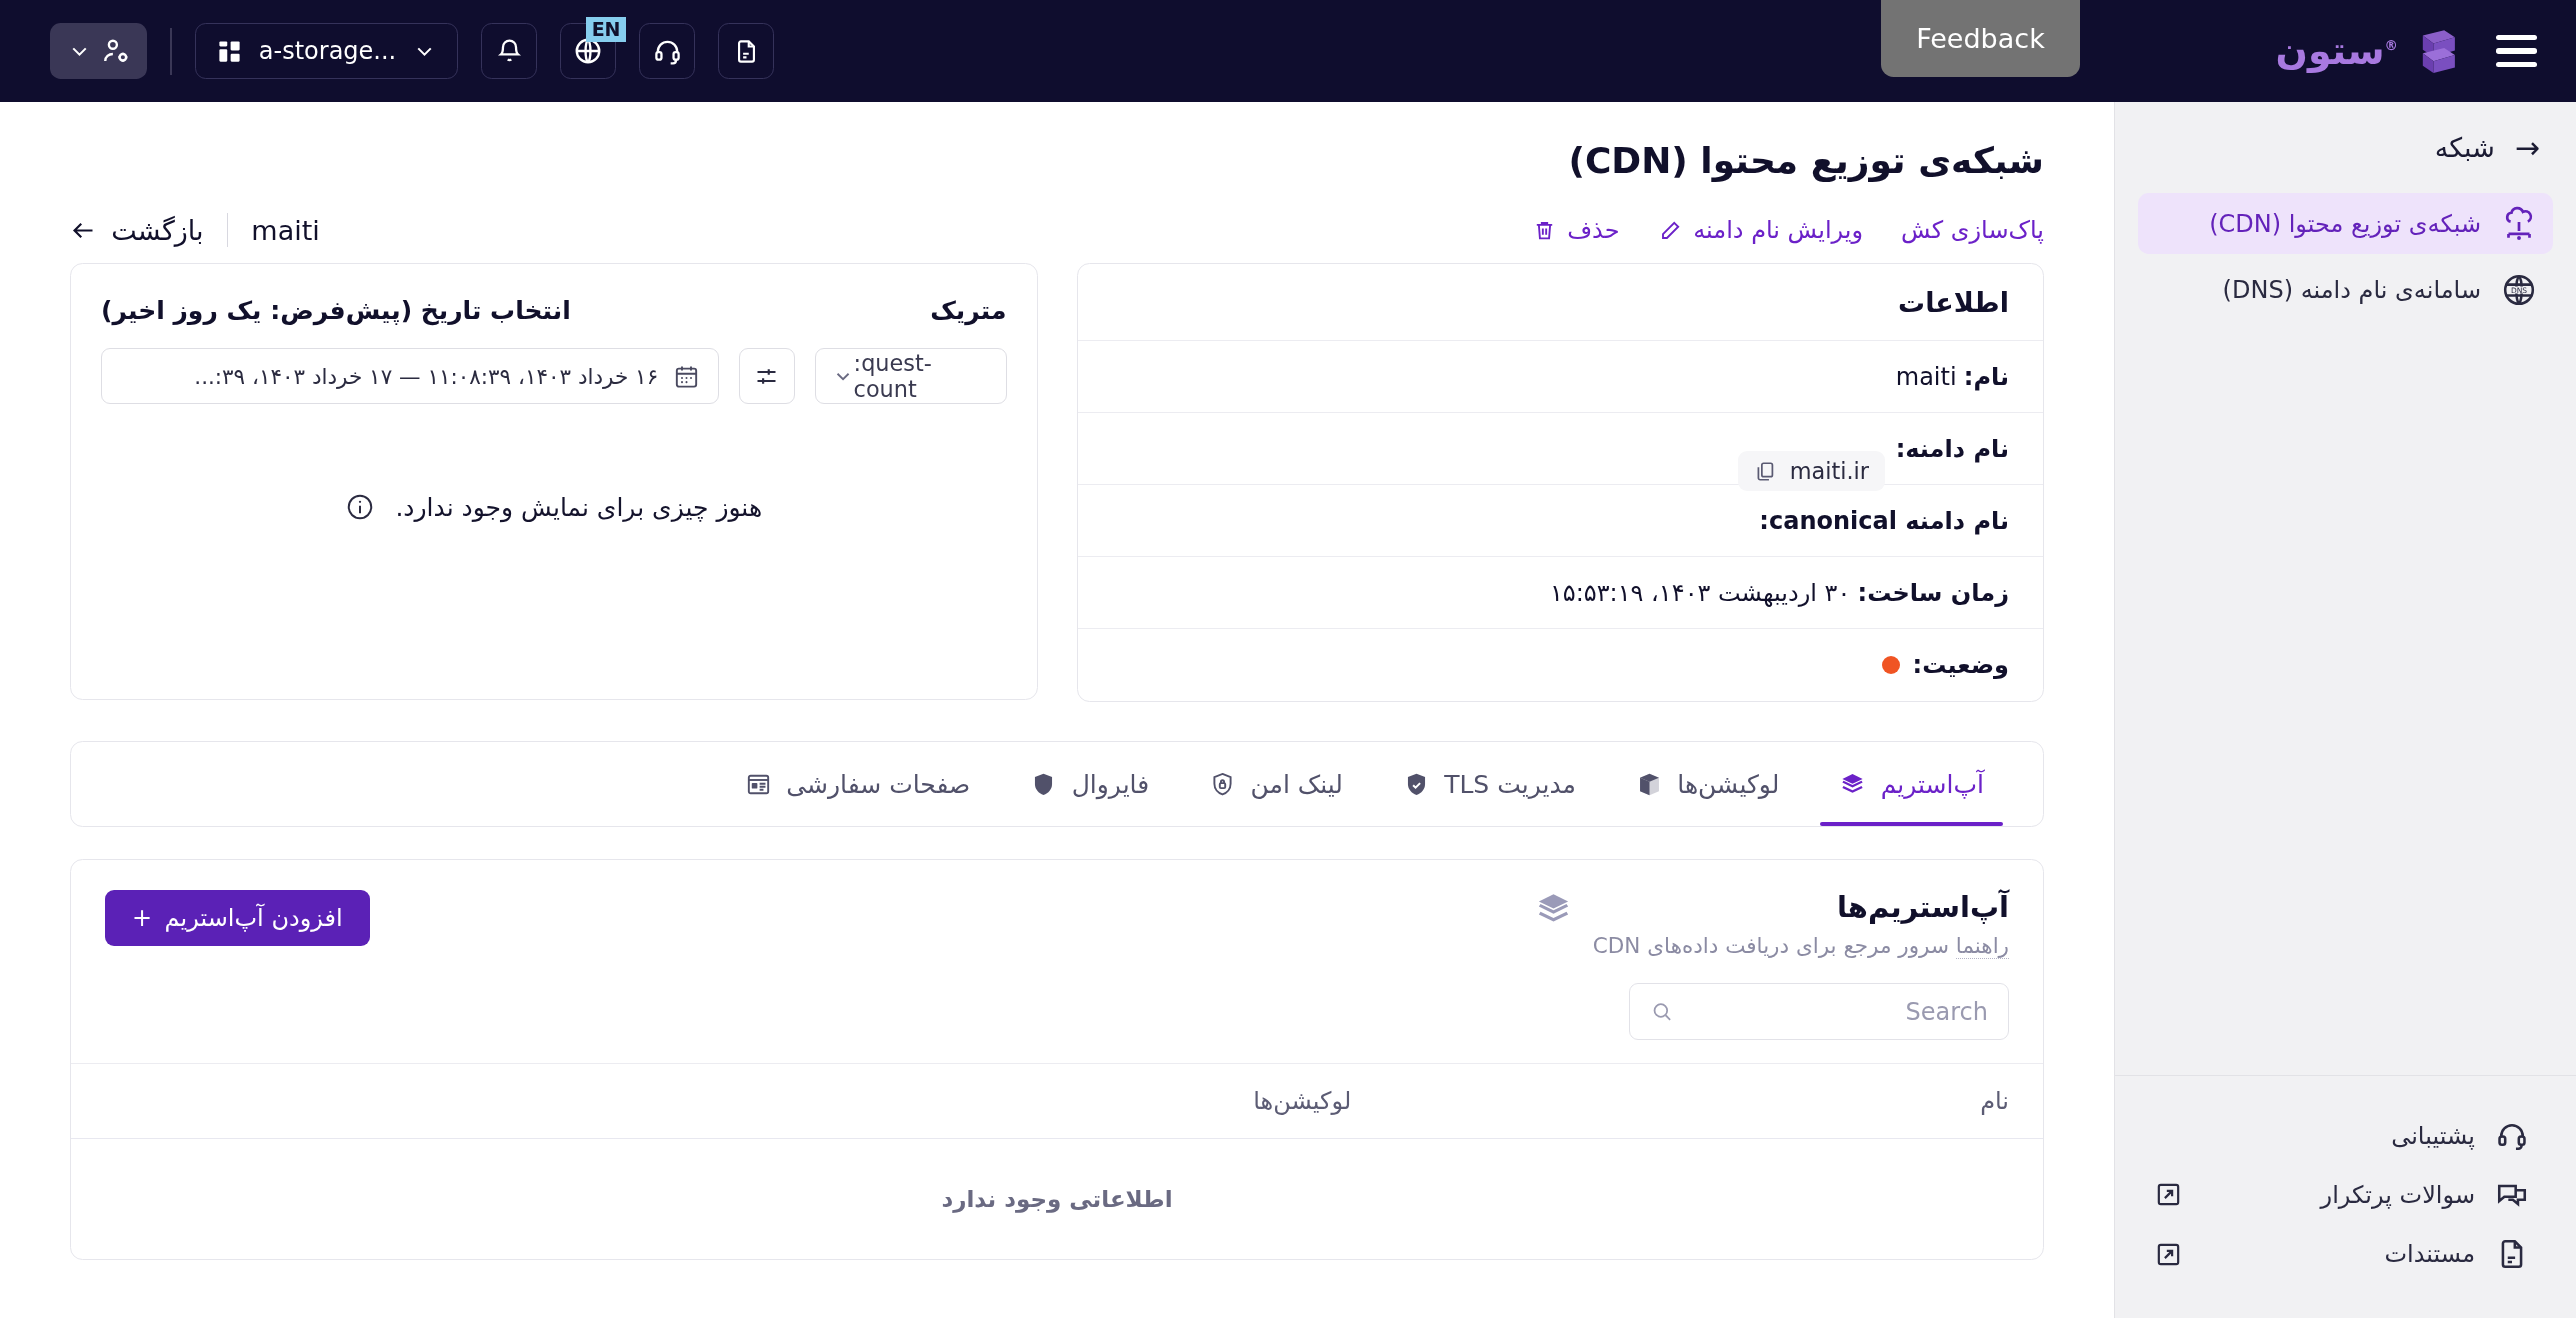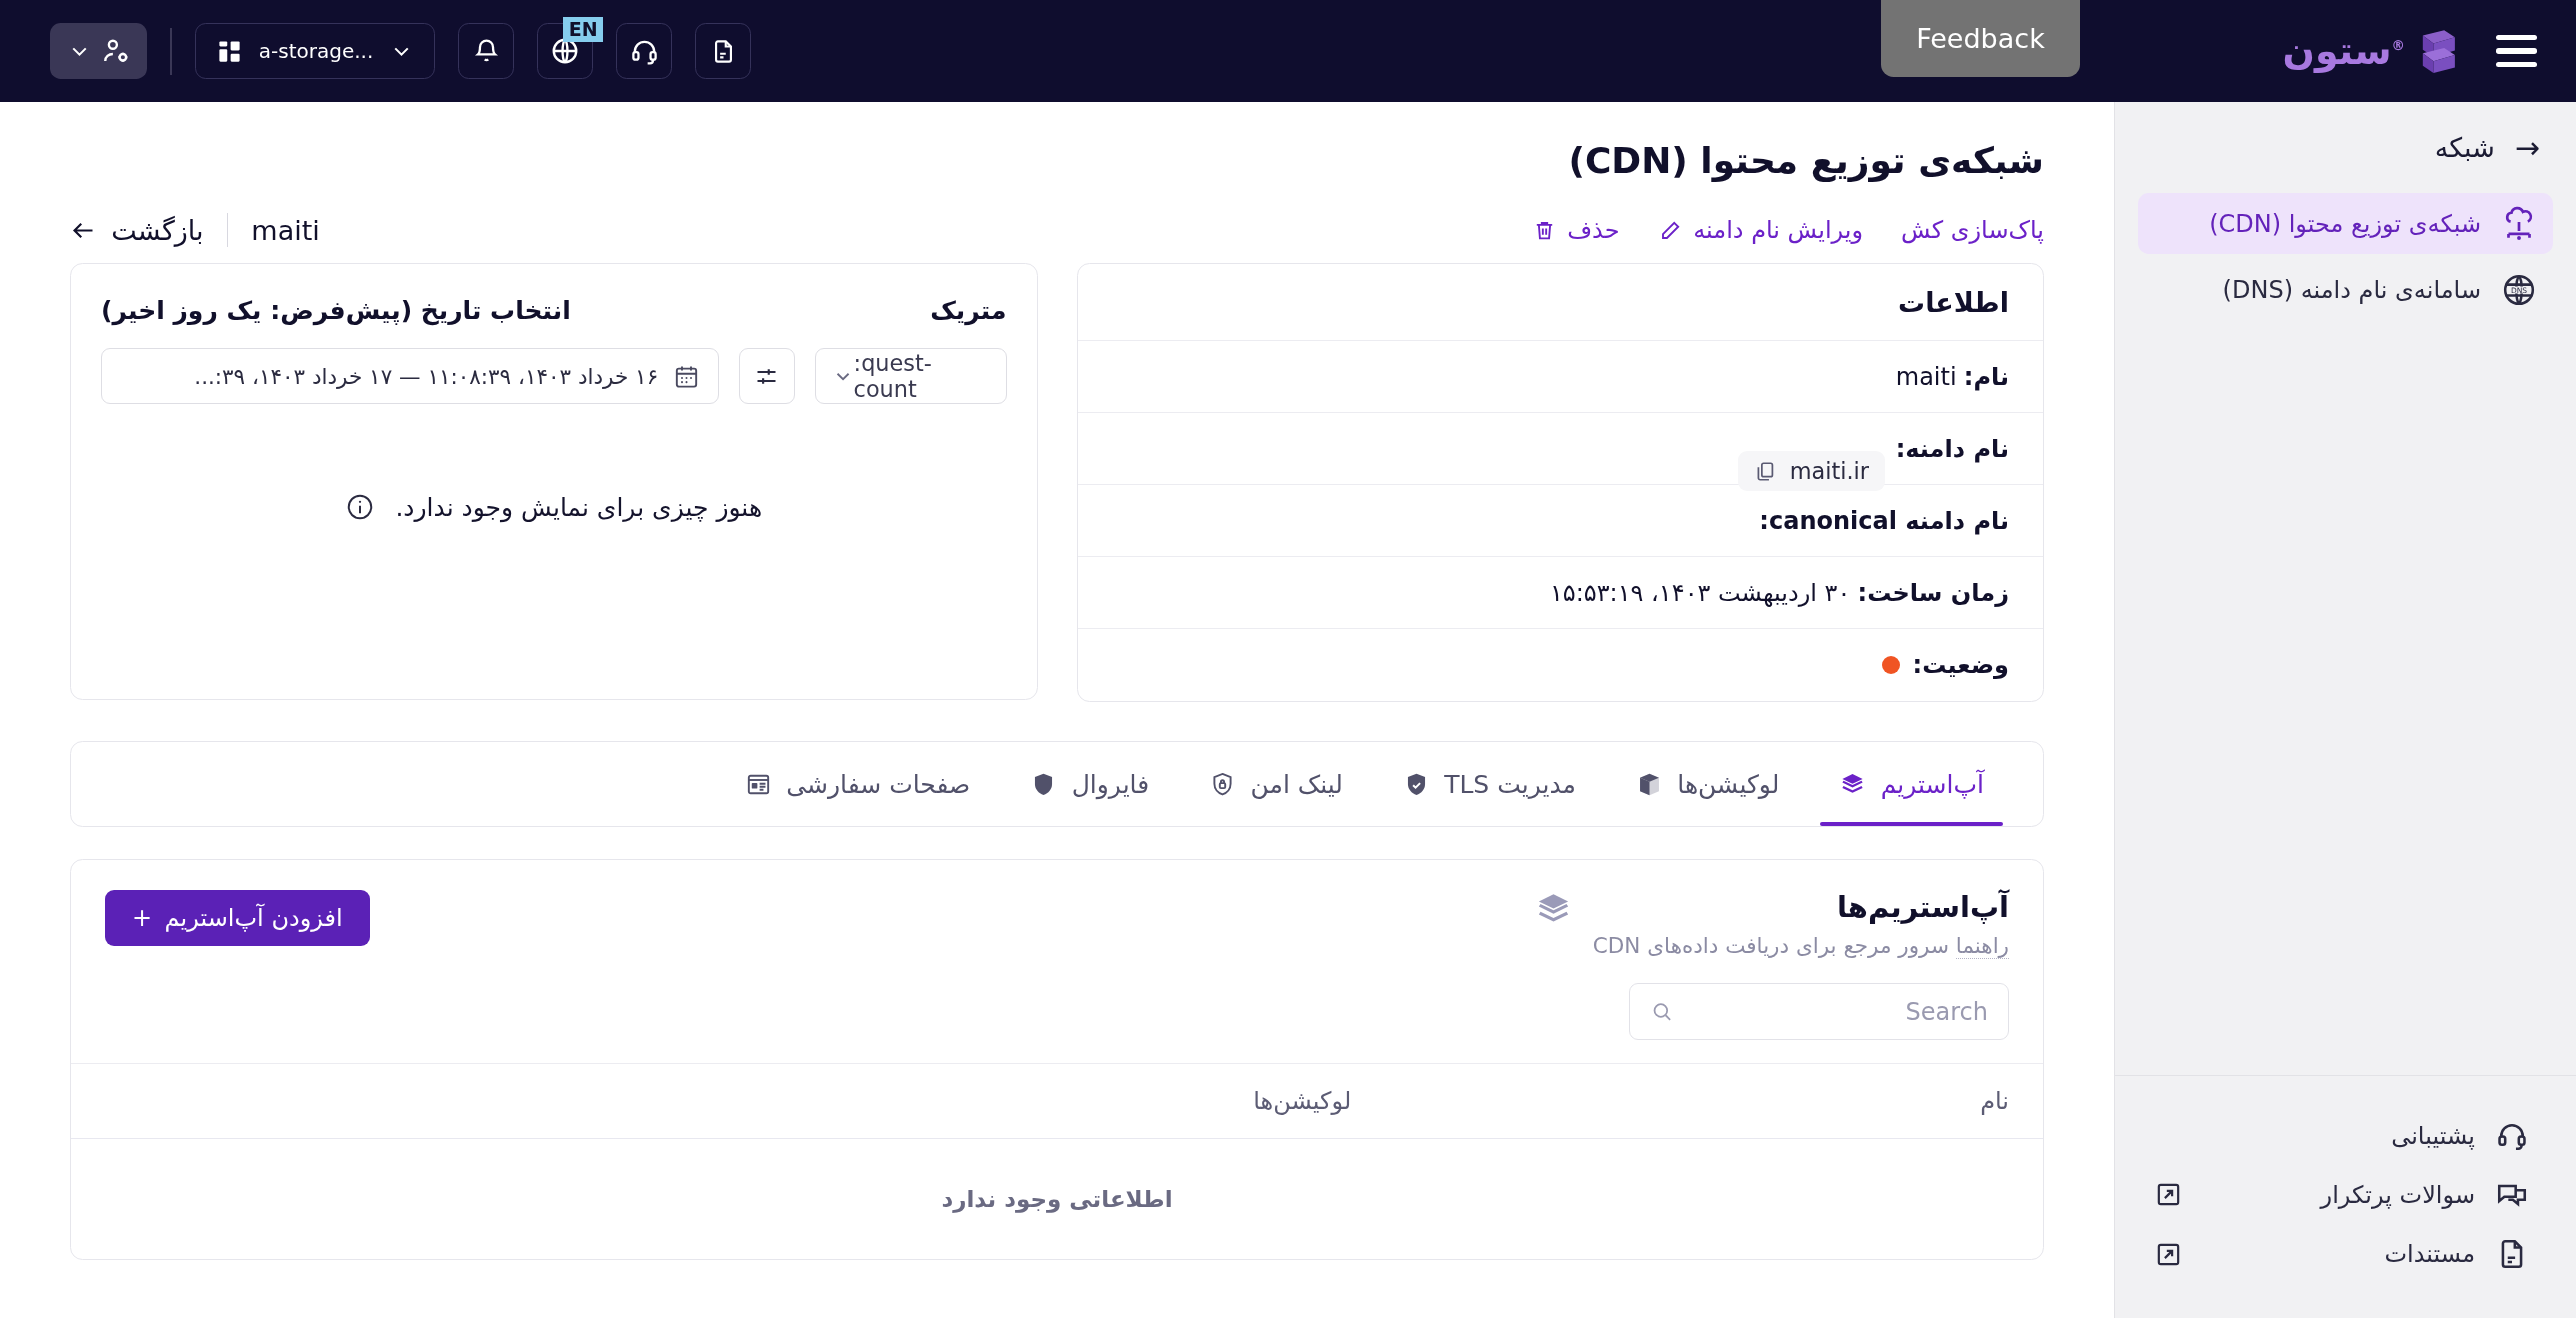--- a/index.html
+++ b/index.html
@@ -20,21 +20,21 @@
   .tb-left { display: flex; align-items: center; gap: 0px; padding-left: 50px; }
   .user-btn {
     width: 97px; height: 56px; border-radius: 10.7px; background: #3a3756;
     display: flex; align-items: center; justify-content: center; gap: 9px;
     cursor: pointer;
   }
   .tb-divider { width: 1.8px; height: 47px; background: #3a3756; margin: 0 23px; }
   .proj-select {
     height: 56px; border: 1.3px solid #35325a; border-radius: 10.7px;
     display: flex; align-items: center; gap: 16px; padding: 8px 20px;
-    color: #ffffff; font-size: 20px; cursor: pointer; direction: rtl;
+    color: #ffffff; font-size: 24px; cursor: pointer; direction: rtl;
   }
   .icon-btn {
     width: 56px; height: 56px; border: 1.3px solid #35325a; border-radius: 10.7px;
     display: flex; align-items: center; justify-content: center;
     margin-left: 23px; position: relative; cursor: pointer;
   }
   .en-badge {
     position: absolute; top: -7.2px; right: -10.7px;
     background: #86cdee; color: #11102b; font-size: 19px; font-weight: 700;
     padding: 0.9px 5.4px; line-height: 1.25;
@@ -45,21 +45,21 @@
     border-bottom-left-radius: 12.5px; border-bottom-right-radius: 12.5px;
     display: flex; align-items: center; justify-content: center;
     font-size: 27px; cursor: pointer;
   }
   .tb-right {
     position: absolute; right: 39px; top: 0; height: 102px;
     display: flex; align-items: center; gap: 34px; direction: ltr;
   }
   .hamburger { display: flex; flex-direction: column; gap: 8px; cursor: pointer; }
   .hamburger span { display: block; width: 41px; height: 5.4px; background: #fff; border-radius: 2.7px; }
-  .logo-wrap { display: flex; align-items: center; gap: 0; }
+  .logo-wrap { display: flex; align-items: center; gap: 7px; }
   .logo-text { color: #a879e0; font-size: 38px; font-weight: 700; position: relative; }
   .logo-text sup { font-size: 13.4px; vertical-align: super; }
 
   
   .sidebar {
     position: absolute; top: 102px; right: 0; width: 462px; height: 1216px;
     background: #f1f1f3; border-left: 0.9px solid #e2e2e6;
     display: flex; flex-direction: column;
   }
   .sb-head {

